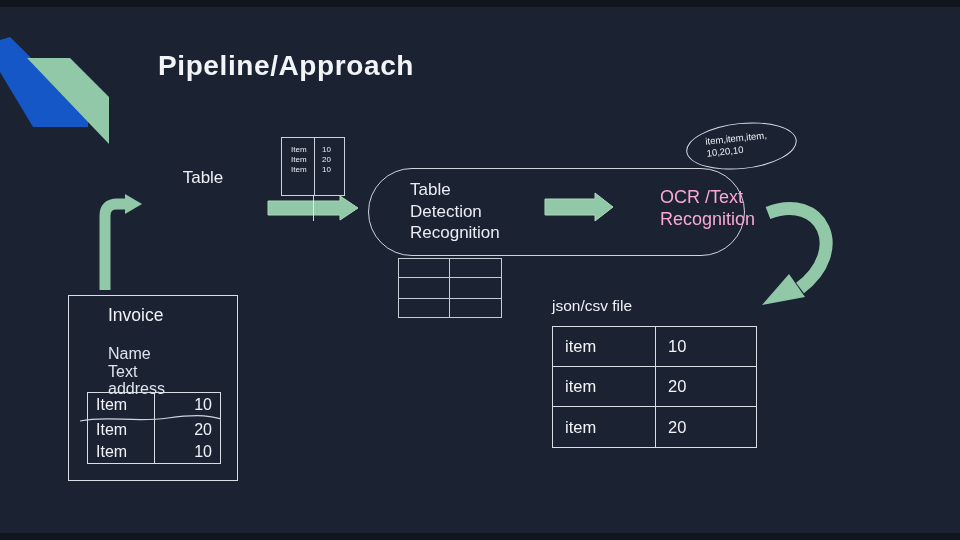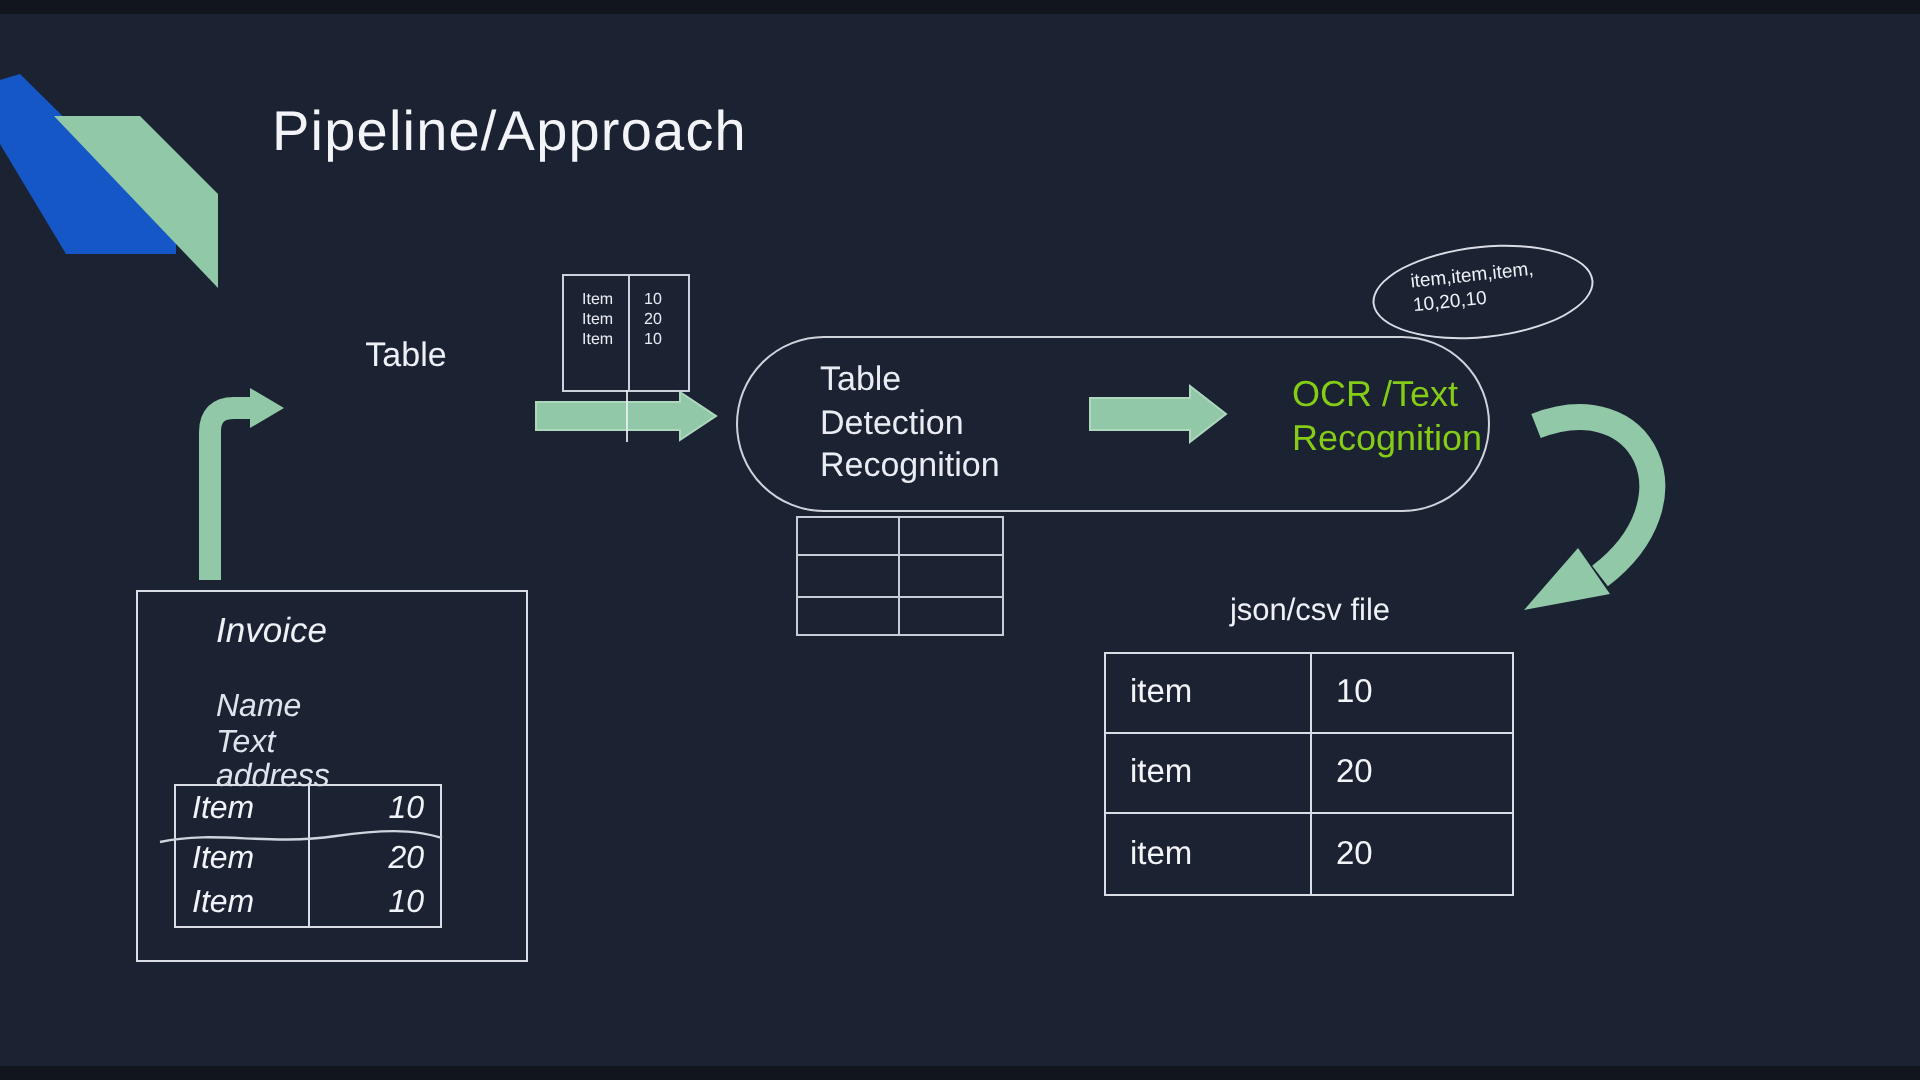--- a/index.html
+++ b/index.html
@@ -9,22 +9,22 @@
     font-family:"Liberation Sans", sans-serif;
   }
   .slide *{box-sizing:border-box;}
   .edge-band{position:absolute;left:0;width:960px;height:7px;background:#11151e;}
   .edge-band.top{top:0;}
   .edge-band.bottom{top:533px;}
 
   .decor-svg{position:absolute;left:0;top:0;}
 
   .page-title{
-    position:absolute;left:136px;top:50px;
-    font-size:28px;font-weight:400;letter-spacing:.6px;color:#f2f4f7;
+    position:absolute;left:158px;top:50px;
+    font-size:28px;font-weight:700;letter-spacing:.6px;color:#f2f4f7;
   }
 
   .step-detection{
     position:absolute;left:145px;top:167px;width:116px;
     text-align:center;font-size:17px;line-height:22px;color:#edf0f5;
   }
   .step-detection span{display:block;}
 
   
   .mini-table{
@@ -38,49 +38,49 @@
 
   .arrow-svg{position:absolute;}
 
   
   .stadium{
     position:absolute;left:368px;top:168px;width:377px;height:88px;
     border:1.2px solid rgba(226,231,238,.9);border-radius:44px;
   }
   .structure-text{position:absolute;left:410px;top:179px;font-size:17px;line-height:21.5px;color:#e9edf3;}
   .structure-text span{display:block;}
-  .ocr-text{position:absolute;left:646px;top:186px;font-size:18px;line-height:22px;color:#84cc16;white-space:nowrap;z-index:2;}
+  .ocr-text{position:absolute;left:660px;top:186px;font-size:18px;line-height:22px;color:#f9a8d4;white-space:nowrap;z-index:2;}
   .ocr-text span{display:block;}
 
   
   .bubble{
     position:absolute;left:686px;top:123px;width:111px;height:46px;
     border:1px solid #d9dee6;border-radius:50%;transform:rotate(-6deg);
   }
   .bubble-text{padding:8px 0 0 19px;font-size:9.5px;line-height:11.5px;color:#eef1f6;}
   .bubble-text span{display:block;}
 
   
   .empty-grid{position:absolute;left:398px;top:258px;width:104px;height:60px;border:1px solid #c7cdd6;}
   .eg-v{position:absolute;left:50px;top:0;bottom:0;width:1px;background:#c7cdd6;}
   .eg-h{position:absolute;left:0;right:0;height:1px;background:#c7cdd6;}
 
   
-  .json-label{position:absolute;left:552px;top:297px;width:206px;text-align:center;font-size:15.5px;color:#eef1f6;}
+  .json-label{position:absolute;left:552px;top:297px;width:206px;text-align:left;font-size:15.5px;color:#eef1f6;}
   .output-table{
     position:absolute;left:552px;top:326px;width:205px;height:122px;
     display:grid;grid-template-columns:103px 1fr;grid-template-rows:1fr 1fr 1fr;
     border:1px solid #d9dee6;font-size:16.5px;color:#f2f4f7;
   }
   .ot-cell{display:flex;align-items:center;padding-left:12px;border-bottom:1px solid #d9dee6;}
   .ot-cell.name{border-right:1px solid #d9dee6;}
   .ot-cell.last{border-bottom:none;}
 
   
-  .invoice-box{position:absolute;left:68px;top:295px;width:196px;height:186px;border:1.2px solid #d9dee6;font-style:italic;}
+  .invoice-box{position:absolute;left:68px;top:295px;width:170px;height:186px;border:1.2px solid #d9dee6;}
   .invoice-title{position:absolute;left:39px;top:9px;font-size:17.5px;color:#eef1f6;}
   .invoice-fields{position:absolute;left:39px;top:49px;font-size:16px;line-height:17.5px;color:#dfe4ec;}
   .invoice-fields span{display:block;}
   .invoice-table{position:absolute;left:18px;top:96px;width:134px;height:72px;border:1px solid #d9dee6;}
   .it-v{position:absolute;left:66px;top:0;bottom:0;width:1px;background:#d9dee6;}
   .it-name{position:absolute;left:8px;font-size:16px;color:#f0f3f7;}
   .it-val{position:absolute;left:67px;width:64px;text-align:right;padding-right:7px;font-size:16px;color:#f0f3f7;}
   .row-a{top:3px;} .row-b{top:28px;} .row-c{top:50px;}
   .wavy-svg{position:absolute;left:78px;top:412px;z-index:2;}
 </style>

